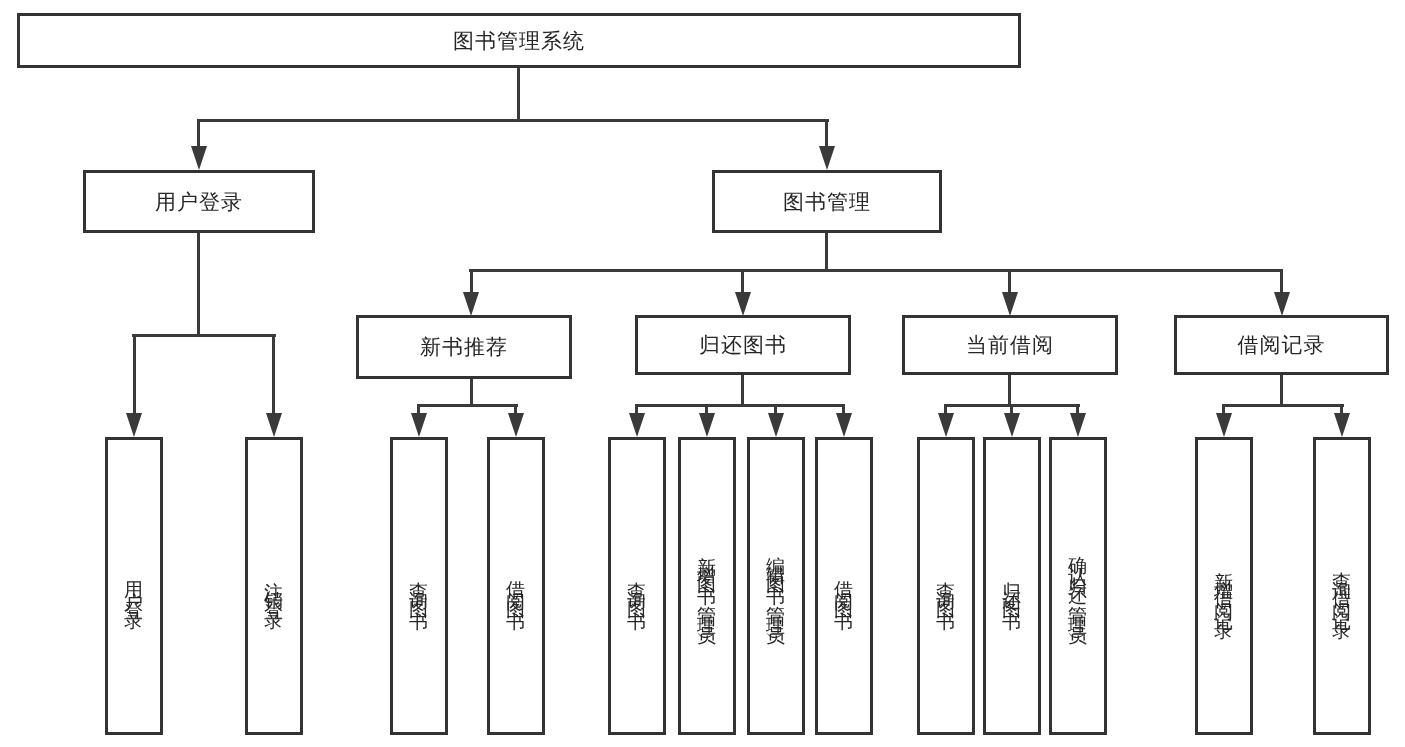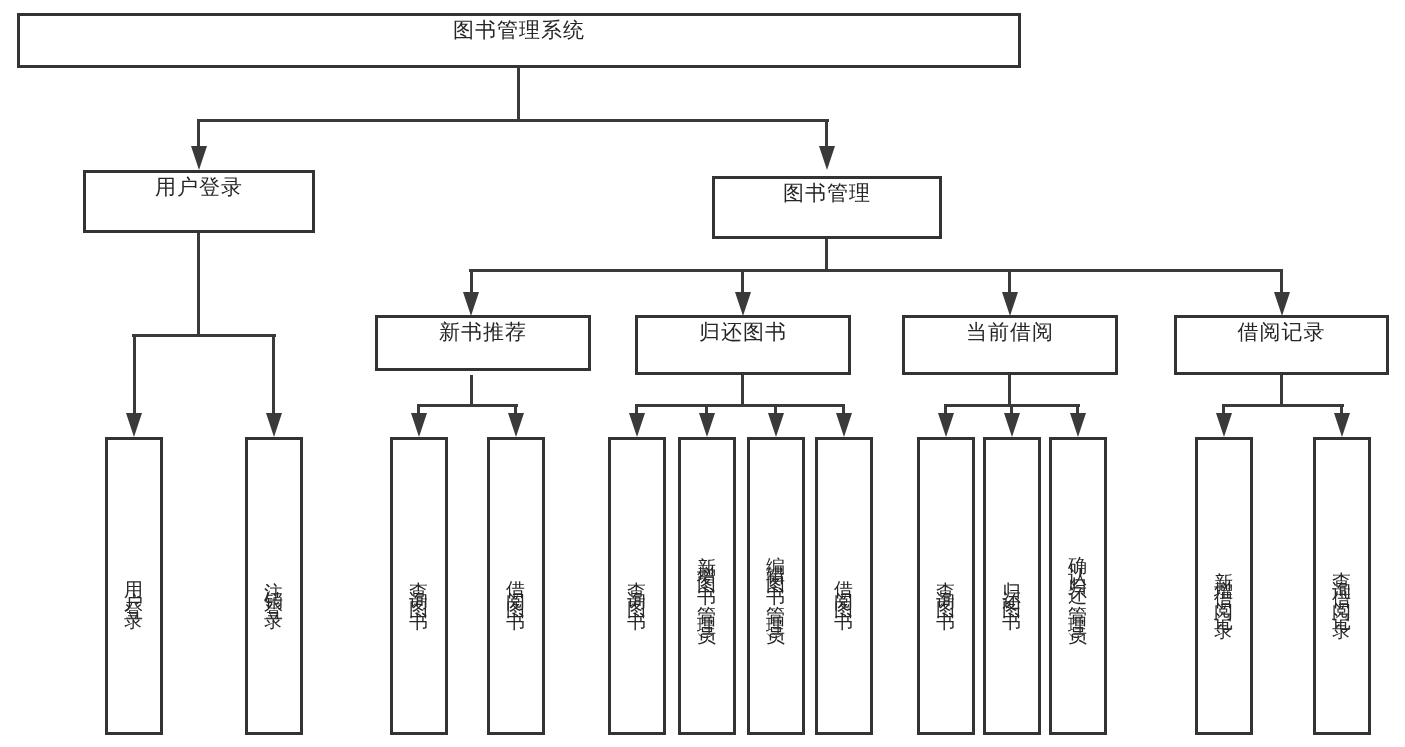--- a/index.html
+++ b/index.html
@@ -22,21 +22,21 @@
   .arr{
     position:absolute;width:0;height:0;
     border-left:8px solid transparent;
     border-right:8px solid transparent;
     border-top:24px solid var(--line);
   }
   .node{
     position:absolute;
     background:#ffffff;
     border:3px solid var(--border);
-    display:flex;justify-content:center;
+    display:flex;align-items:center;justify-content:center;
     font-size:21px;color:var(--text);letter-spacing:1px;
     white-space:nowrap;
   }
   .leaf{
     position:absolute;
     top:437px;width:58px;height:298px;
     background:#ffffff;
     border:3px solid var(--border);
     display:flex;align-items:center;justify-content:center;
   }
@@ -118,25 +118,25 @@
   <div class="arr" style="left:1216px;top:413px"></div>
   <div class="arr" style="left:1334px;top:413px"></div>
 
   <div class="node" style="left:17px;top:13px;width:1004px;height:55px">
     <span>图书管理系统</span>
   </div>
 
   <div class="node" style="left:83px;top:170px;width:232px;height:63px">
     <span>用户登录</span>
   </div>
-  <div class="node" style="left:712px;top:176px;width:230px;height:63px">
+  <div class="node" style="left:712px;top:170px;width:230px;height:63px">
     <span>图书管理</span>
   </div>
 
-  <div class="node" style="left:375px;top:315px;width:216px;height:56px">
+  <div class="node" style="left:356px;top:315px;width:216px;height:64px">
     <span>新书推荐</span>
   </div>
   <div class="node" style="left:635px;top:315px;width:216px;height:60px">
     <span>归还图书</span>
   </div>
   <div class="node" style="left:1174px;top:315px;width:215px;height:60px">
     <span>借阅记录</span>
   </div>
   <div class="node" style="left:902px;top:315px;width:216px;height:60px">
     <span>当前借阅</span>

